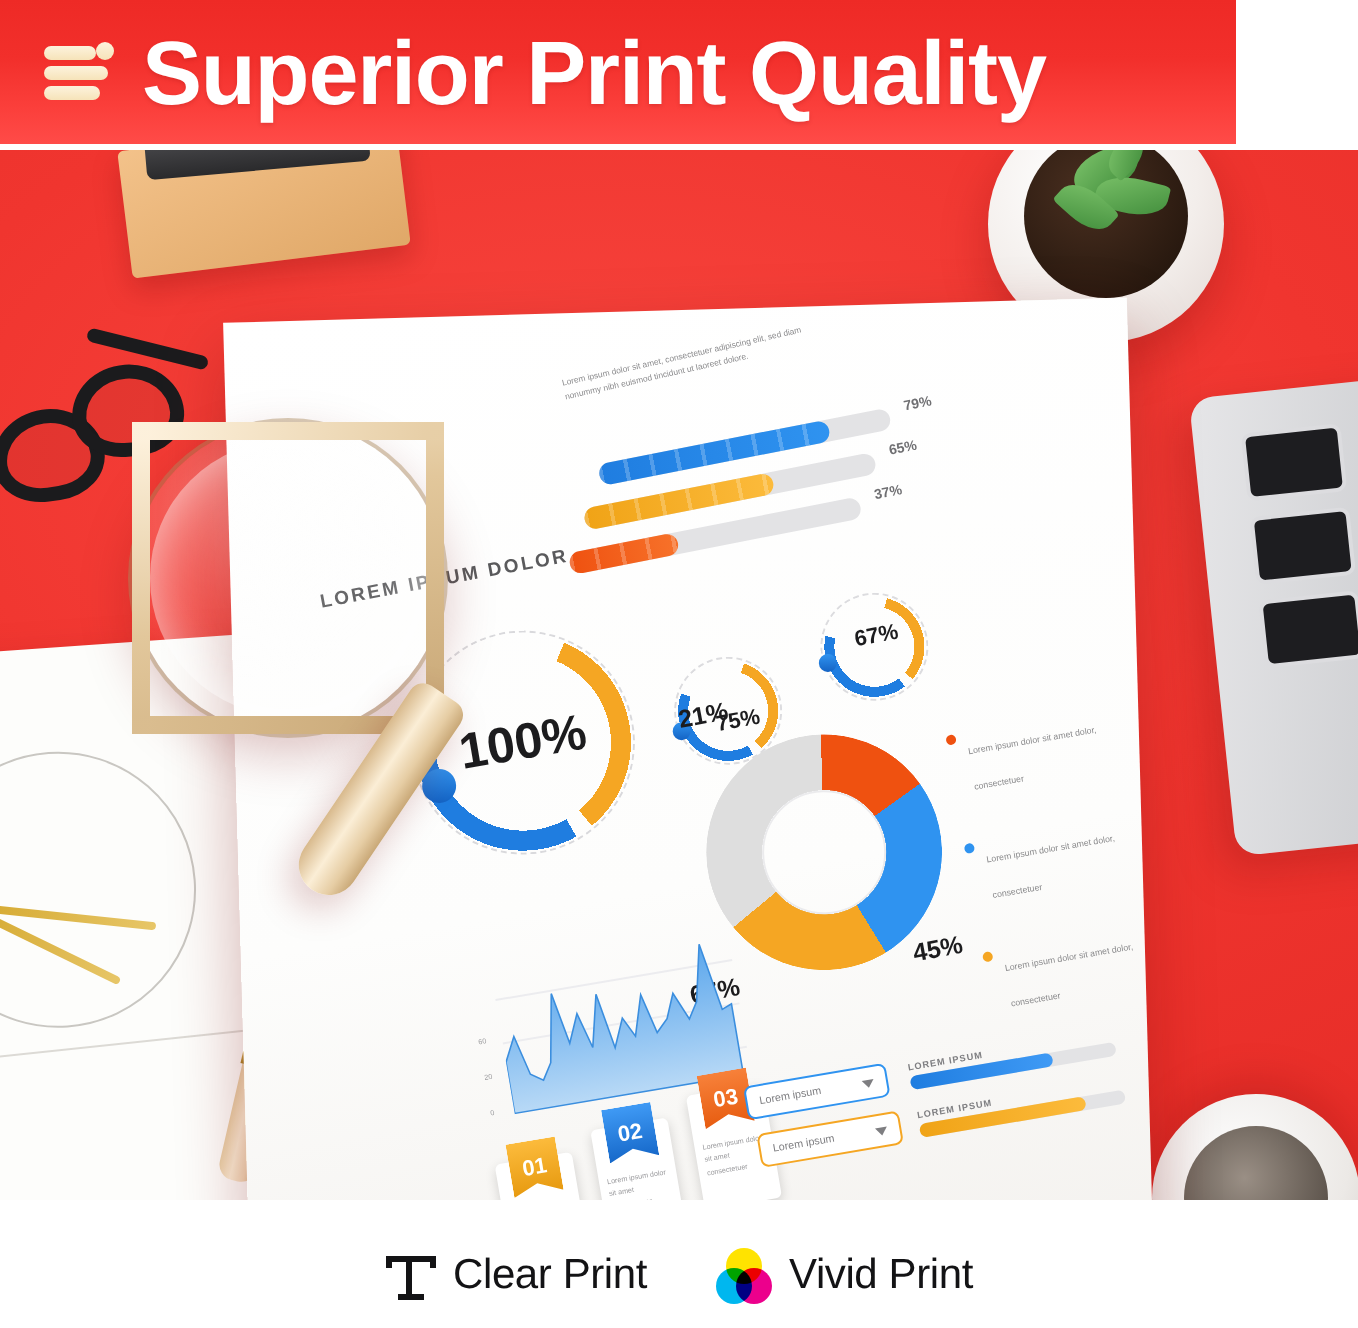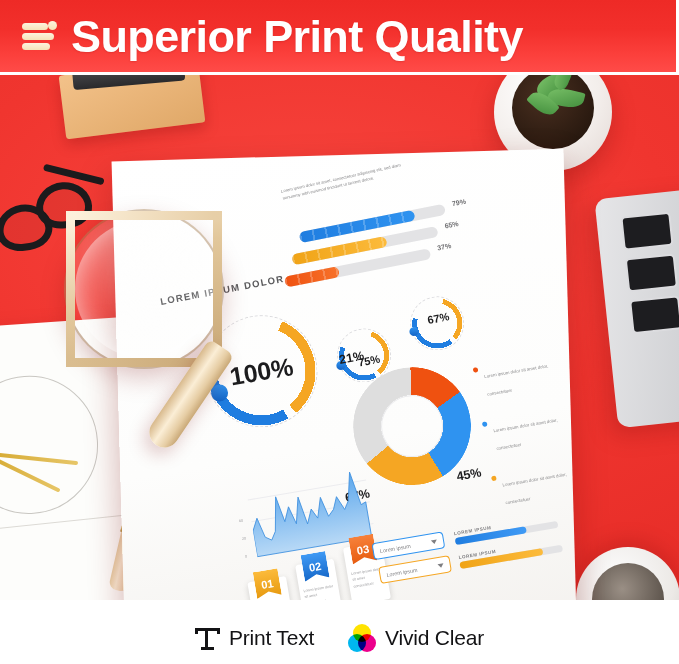--- a/index.html
+++ b/index.html
@@ -6,21 +6,21 @@
   html, body {
     width: 679px; height: 664px;
     font-family: "Liberation Sans", sans-serif;
     background: #ffffff;
     overflow: hidden;
   }
   #root { position: relative; width: 679px; height: 664px; background:#fff; }
 
   
   .header {
-    position: absolute; left: 0; top: 0; width: 676px; height: 75px;
+    position: absolute; left: 0; top: 0; width: 618px; height: 75px;
     background: linear-gradient(180deg, #ee2a26 0%, #f22f2b 40%, #fb3f3b 75%, #ff4b48 100%);
     display: flex; align-items: center; padding-left: 22px;
     border-bottom: 3px solid #ffffff;
   }
   .hdr-icon { position: relative; width: 36px; height: 34px; margin-right: 13px; flex:none; }
   .hdr-icon i {
     position: absolute; left: 0; height: 7px; border-radius: 4px;
     background: linear-gradient(180deg,#fdf3dd,#f6e3b9);
   }
   .hdr-icon i.b1 { top: 4px;  width: 26px; }
@@ -617,25 +617,25 @@
 
   <div class="features">
     <div class="feat">
       <span class="ico-text">
         <span class="bar"></span>
           <span class="ser-l"></span>
           <span class="ser-r"></span>
         <span class="stem"></span>
           <span class="foot"></span>
       </span>
-      <span class="flabel">Print Text</span>
+      <span class="flabel">Clear Print</span>
     </div>
     <div class="feat">
       <span class="ico-venn">
         <s class="y"></s>
           <s class="c"></s>
           <s class="m"></s>
       </span>
-      <span class="flabel">Vivid Clear</span>
+      <span class="flabel">Vivid Print</span>
     </div>
   </div>
 
 </div>
 
 </body></html>

